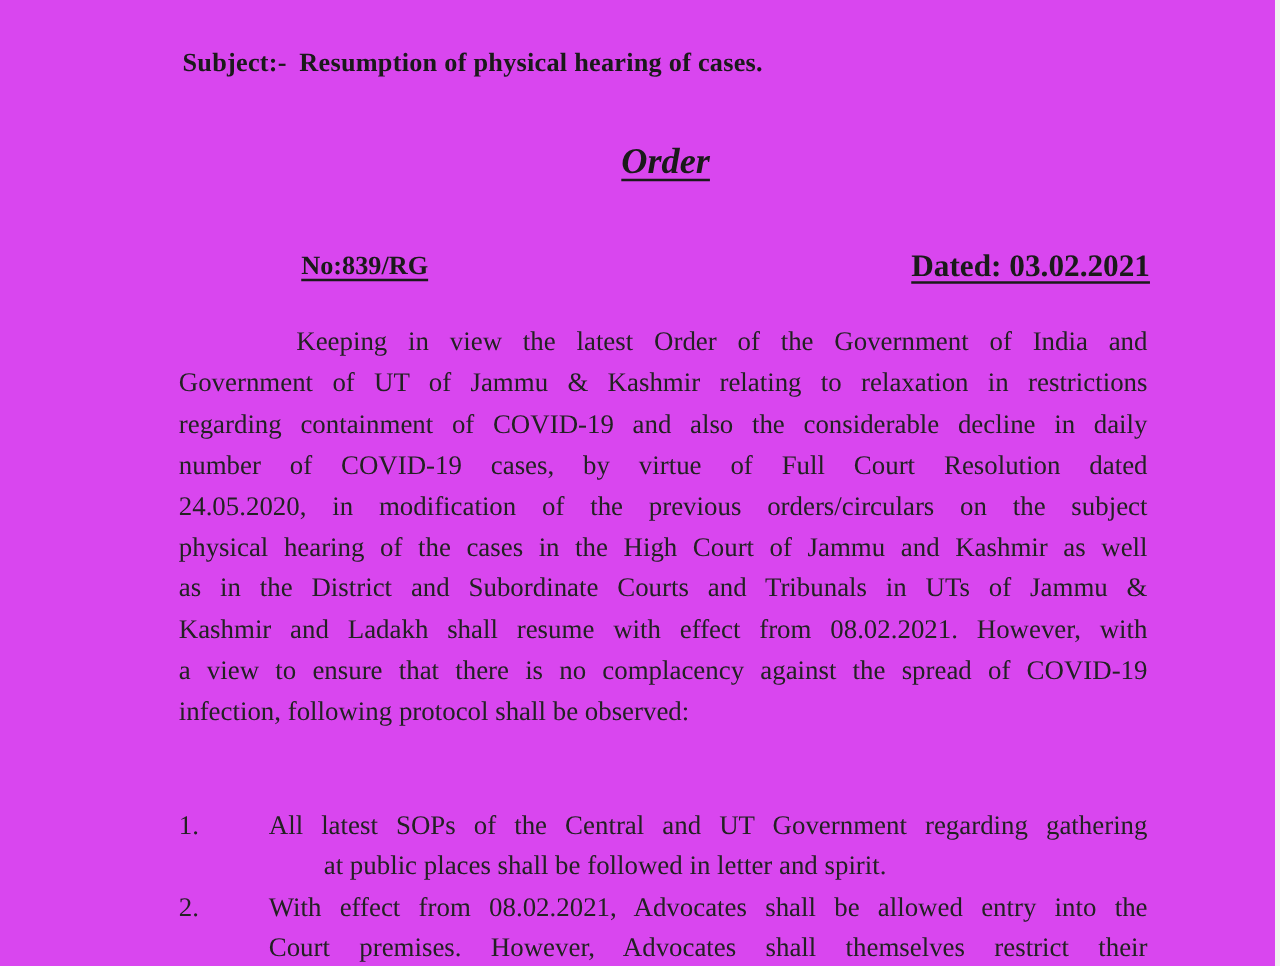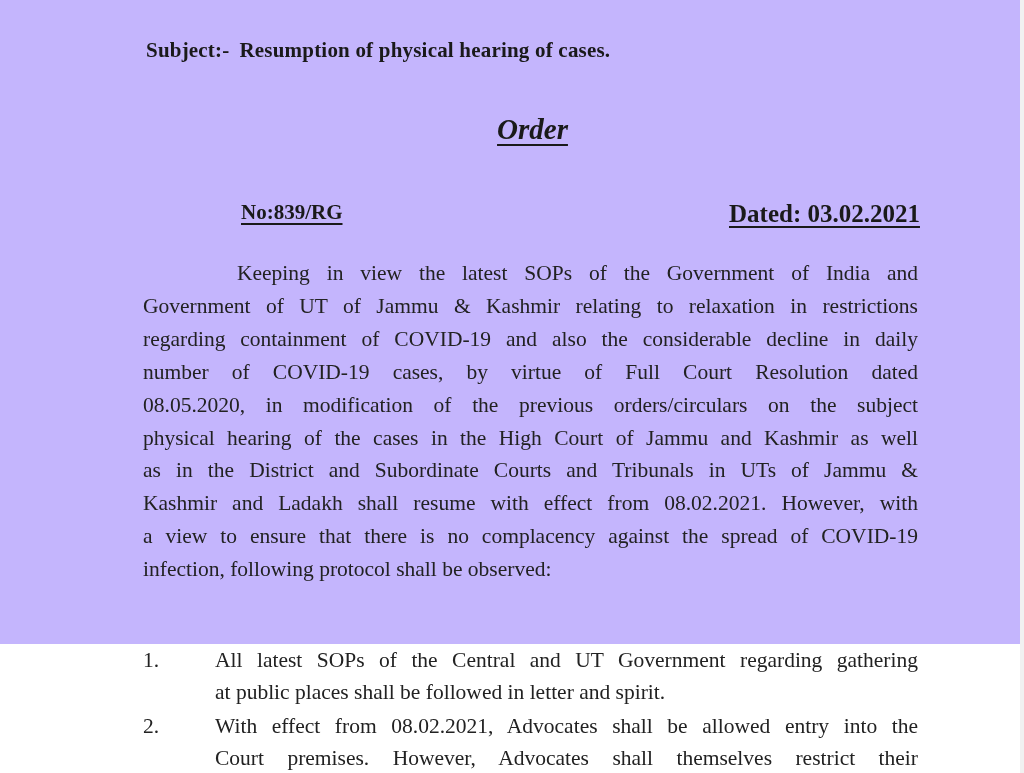--- a/index.html
+++ b/index.html
@@ -11,22 +11,22 @@
       width: 1024px;
       height: 773px;
       overflow: hidden;
       position: relative;
       font-family: "Liberation Serif", "DejaVu Serif", serif;
       color: #1a1a1a;
     }
     .page {
       position: absolute;
       left: 0; top: 0;
-      width: 1024px; height: 644px;
-      background: #c4b5fd;
+      width: 1024px; height: 773px;
+      background: #d946ef;
     }
     .right-edge {
       position: absolute;
       right: 0; top: 0;
       width: 4px; height: 773px;
       background: #f1f1f1;
     }
     .subject {
       position: absolute;
       left: 146px;
@@ -117,44 +117,45 @@
       top: 0;
     }
     .list-line {
       display: block;
       text-align: justify;
       text-align-last: justify;
       white-space: nowrap;
     }
     .list-line.last {
       text-align-last: left;
+      margin-left: 44px;
     }
   </style>
 </head>
 <body>
 
 <div class="page">
 
   <div class="subject">
     <span>Subject:-</span><span class="gap"></span><span>Resumption of physical hearing of cases.</span>
   </div>
 
   <div class="order-title">
     <span>Order</span>
   </div>
 
   <div class="order-no">No:839/RG</div>
   <div class="order-date">Dated: 03.02.2021</div>
 
   <div class="body-para">
-    <span class="body-line indent">Keeping in view the latest SOPs of the Government of India and</span>
+    <span class="body-line indent">Keeping in view the latest Order of the Government of India and</span>
     <span class="body-line">Government of UT of Jammu &amp; Kashmir relating to relaxation in restrictions</span>
     <span class="body-line">regarding containment of COVID-19 and also the considerable decline in daily</span>
     <span class="body-line">number of COVID-19 cases, by virtue of Full Court Resolution dated</span>
-    <span class="body-line">08.05.2020, in modification of the previous orders/circulars on the subject</span>
+    <span class="body-line">24.05.2020, in modification of the previous orders/circulars on the subject</span>
     <span class="body-line">physical hearing of the cases in the High Court of Jammu and Kashmir as well</span>
     <span class="body-line">as in the District and Subordinate Courts and Tribunals in UTs of Jammu &amp;</span>
     <span class="body-line">Kashmir and Ladakh  shall resume with effect from 08.02.2021. However, with</span>
     <span class="body-line">a view to ensure that there is no complacency against the spread of COVID-19</span>
     <span class="body-line last">infection, following protocol shall be observed:</span>
   </div>
 
   <div class="list">
     <div class="list-item">
       <span class="list-num">1.</span>

